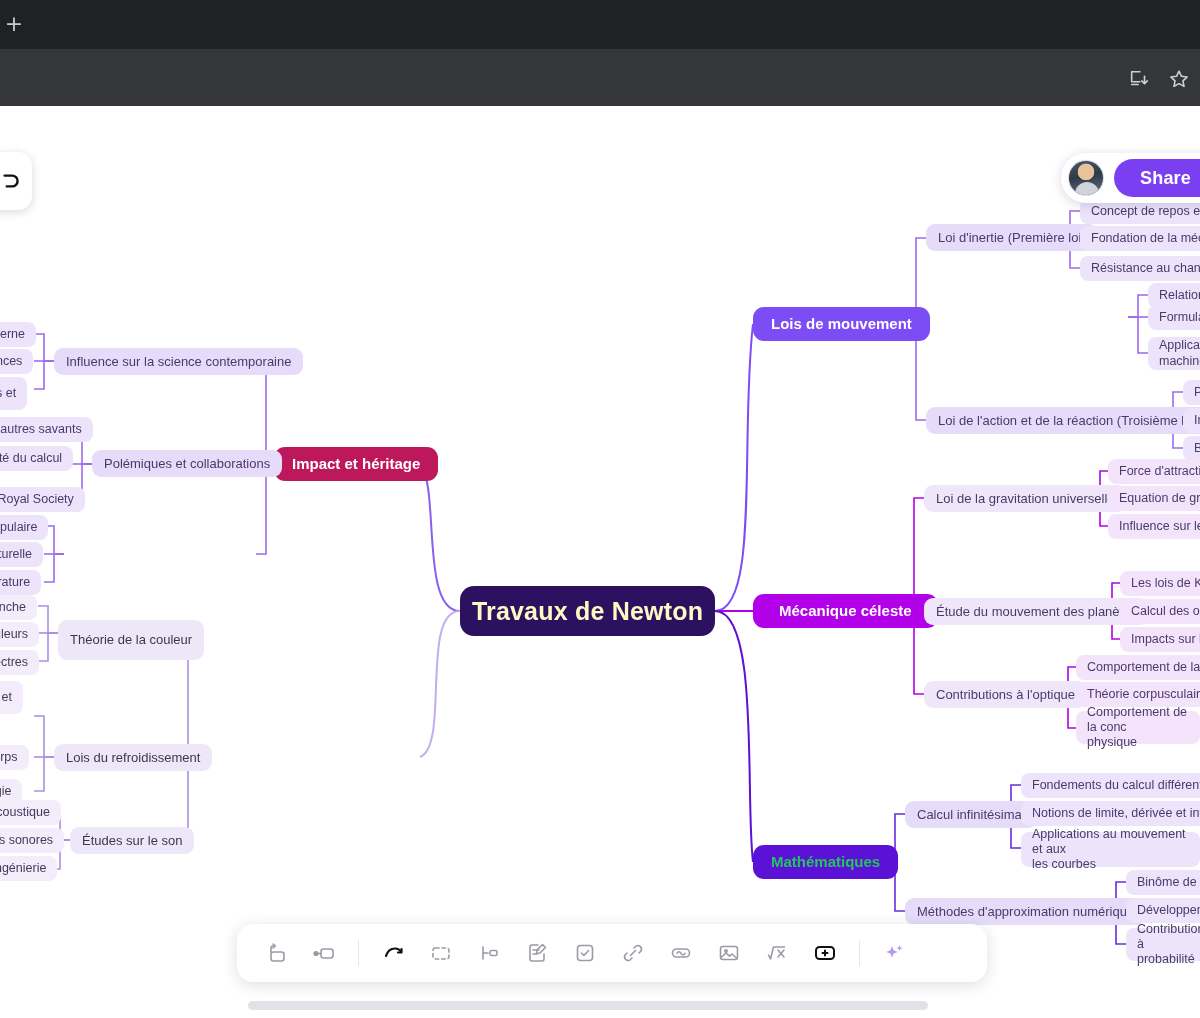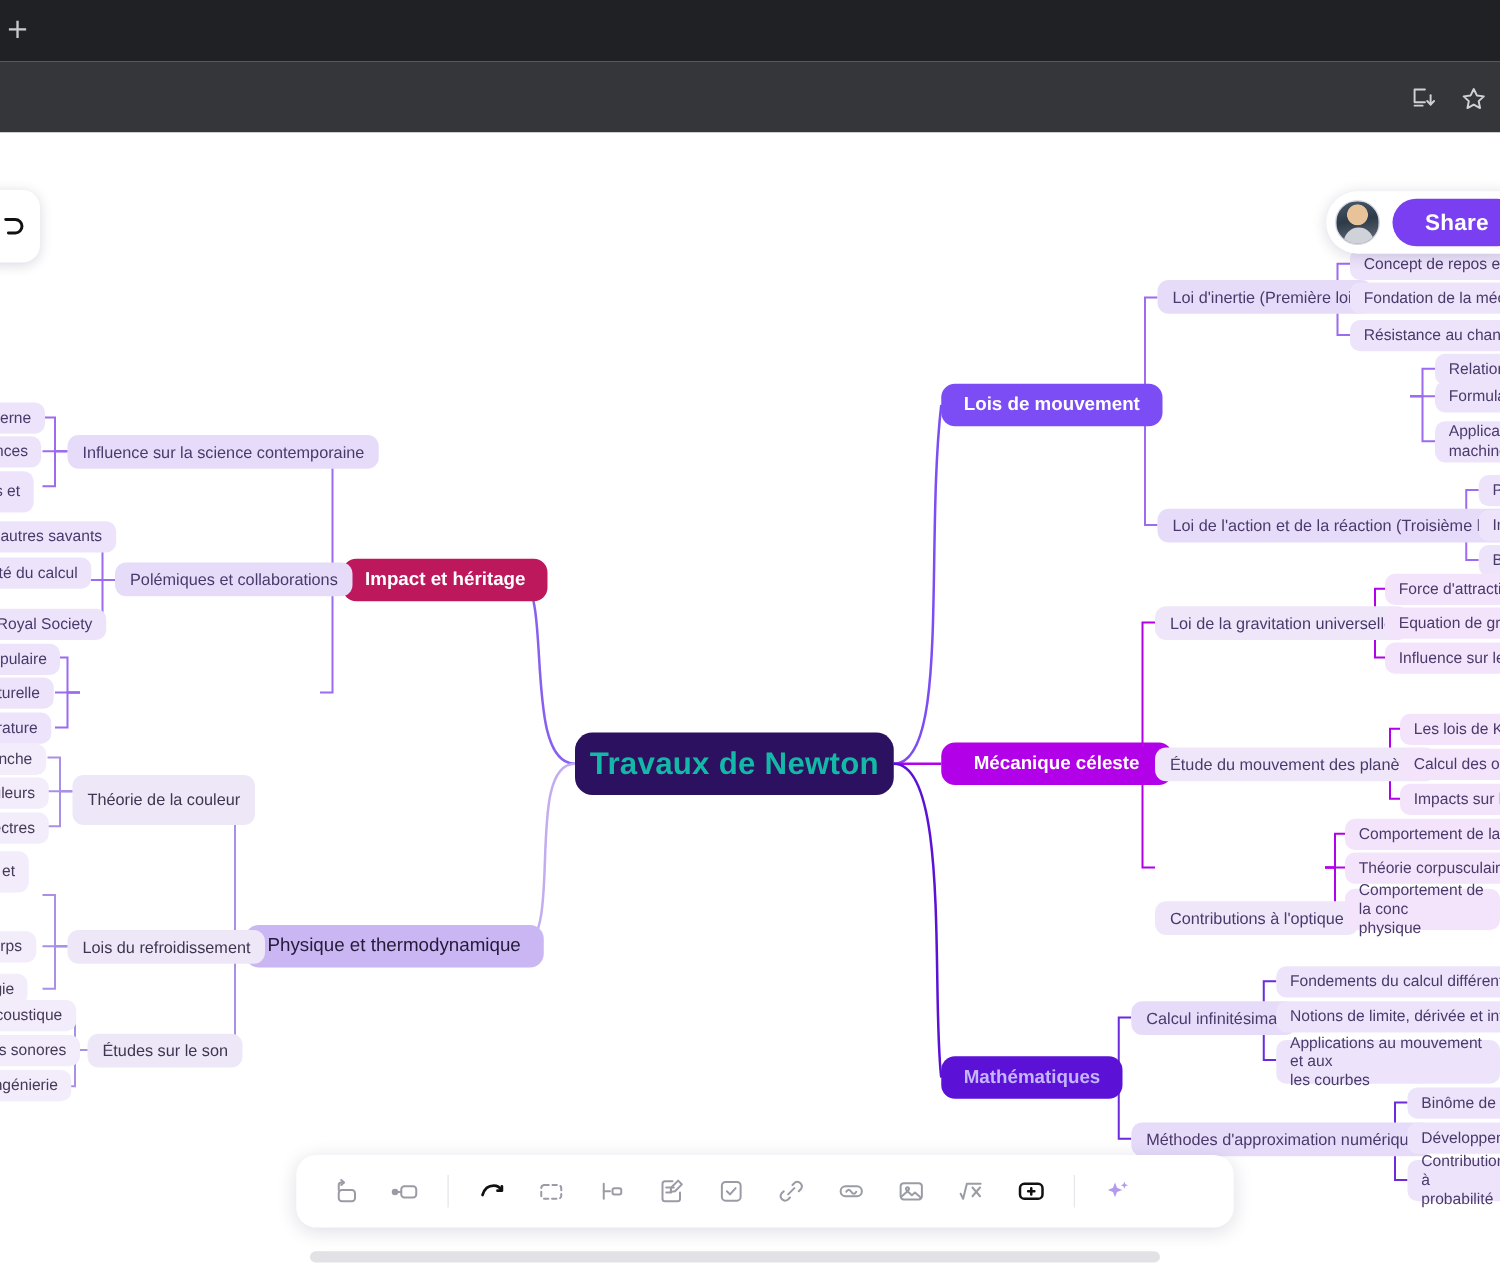--- a/index.html
+++ b/index.html
@@ -70,27 +70,27 @@
     letter-spacing: .2px; cursor: pointer;
     font-family: "Liberation Sans", sans-serif;
   }
 
   
   .node {
     position: absolute; display: flex; align-items: center;
     border-radius: 10px; white-space: pre; line-height: 1.22;
   }
   .node-root {
-    background: #2B1160; color: #14b8a6; border-radius: 14px;
+    background: #2B1160; color: #fef9c3; border-radius: 14px;
     font-size: 25px; font-weight: 700; letter-spacing: .2px;
     padding: 0 28px; justify-content: center;
   }
   .node-b1 { background:#7C4DF5; color:#fff; font-size:15px; font-weight:700; padding:0 18px; border-radius:11px; }
   .node-b3 { background:#B200E8; color:#fff; font-size:15px; font-weight:700; padding:0 26px; border-radius:11px; }
-  .node-b4 { background:#5B12D6; color:#c4b5fd; font-size:15px; font-weight:700; padding:0 18px; border-radius:11px; }
+  .node-b4 { background:#5B12D6; color:#22c55e; font-size:15px; font-weight:700; padding:0 18px; border-radius:11px; }
   .node-b5 { background:#be185d; color:#fff; font-size:15px; font-weight:700; padding:0 18px; border-radius:11px; }
   .node-b6 { background:#C9B6F2; color:#241a3a; font-size:15px; font-weight:400; padding:0 18px; border-radius:11px; }
 
   .node-lvl2 { background:#E6DCFA; color:#4A3A6B; font-size:13px; padding:0 12px; border-radius:9px; }
   .node-lvl2-alt { background:#F0E6FA; color:#4A3A6B; font-size:13px; padding:0 12px; border-radius:9px; }
   .node-lvl2-pale { background:#EDE7F8; color:#3f3550; font-size:13px; padding:0 12px; border-radius:9px; }
   .node-lvl3 { background:#EDE4FB; color:#4A3A6B; font-size:12.5px; padding:0 11px; border-radius:8px; }
   .node-lvl3-pink { background:#F3E4FB; color:#4A3A6B; font-size:12.5px; padding:0 11px; border-radius:8px; }
   .node-lvl3-pale { background:#F2ECFB; color:#453a58; font-size:12.5px; padding:0 11px; border-radius:8px; }
   .multiline { white-space: pre-wrap; align-items: center; }
@@ -251,21 +251,21 @@
   <div class="node node-lvl2-alt" style="left:924px; top:379px; height:27px;">Loi de la gravitation universelle</div>
   <div class="node node-lvl3-pink" style="left:1108px; top:353px; height:25px;">Force d'attraction</div>
   <div class="node node-lvl3-pink" style="left:1108px; top:380px; height:25px;">Equation de gravi</div>
   <div class="node node-lvl3-pink" style="left:1108px; top:408px; height:25px;">Influence sur les c</div>
 
   <div class="node node-lvl2-alt" style="left:924px; top:492px; height:27px;">Étude du mouvement des planètes</div>
   <div class="node node-lvl3-pink" style="left:1120px; top:465px; height:25px;">Les lois de Kep</div>
   <div class="node node-lvl3-pink" style="left:1120px; top:493px; height:25px;">Calcul des orb</div>
   <div class="node node-lvl3-pink" style="left:1120px; top:521px; height:25px;">Impacts sur la </div>
 
-  <div class="node node-lvl2-alt" style="left:924px; top:575px; height:27px;margin-top:40px;">Contributions à l'optique</div>
+  <div class="node node-lvl2-alt" style="left:924px; top:575px; height:27px;">Contributions à l'optique</div>
   <div class="node node-lvl3-pink" style="left:1076px; top:549px; height:25px;">Comportement de la lur</div>
   <div class="node node-lvl3-pink" style="left:1076px; top:576px; height:25px;">Théorie corpusculaire d</div>
   <div class="node node-lvl3-pink multiline" style="left:1076px; top:605px; height:33px;">Comportement de la conc
 physique</div>
 
   <div class="node node-b4" style="left:753px; top:739px; height:34px;">Mathématiques</div>
 
   <div class="node node-lvl2" style="left:905px; top:695px; height:27px;">Calcul infinitésimal</div>
   <div class="node node-lvl3" style="left:1021px; top:667px; height:25px;">Fondements du calcul différentiel</div>
   <div class="node node-lvl3" style="left:1021px; top:695px; height:25px;">Notions de limite, dérivée et intégra</div>
@@ -287,21 +287,20 @@
 
   <div class="node node-lvl2" style="left:92px; top:344px; height:27px;">Polémiques et collaborations</div>
   <div class="node node-lvl3" style="left:-20px; top:311px; height:25px;">d'autres savants</div>
   <div class="node node-lvl3" style="left:-26px; top:340px; height:25px;">orité du calcul</div>
   <div class="node node-lvl3" style="left:-24px; top:381px; height:25px;">a Royal Society</div>
 
   <div class="node node-lvl3" style="left:-18px; top:409px; height:25px;">opulaire</div>
   <div class="node node-lvl3" style="left:-20px; top:436px; height:25px;">aturelle</div>
   <div class="node node-lvl3" style="left:-24px; top:464px; height:25px;">térature</div>
 
-  <div class="node node-b6" style="left:196px; top:634px; height:34px;">Physique et thermodynamique</div>
 
   <div class="node node-lvl2-pale" style="left:58px; top:514px; height:40px;">Théorie de la couleur</div>
   <div class="node node-lvl3-pale" style="left:-22px; top:489px; height:25px;">lanche</div>
   <div class="node node-lvl3-pale" style="left:-24px; top:516px; height:25px;">ouleurs</div>
   <div class="node node-lvl3-pale" style="left:-24px; top:544px; height:25px;">pectres</div>
 
   <div class="node node-lvl2-pale" style="left:54px; top:638px; height:27px;">Lois du refroidissement</div>
   <div class="node node-lvl3-pale multiline" style="left:-24px; top:575px; height:33px;">re et</div>
   <div class="node node-lvl3-pale" style="left:-24px; top:639px; height:25px;">corps</div>
   <div class="node node-lvl3-pale" style="left:-26px; top:673px; height:25px;">logie</div>

